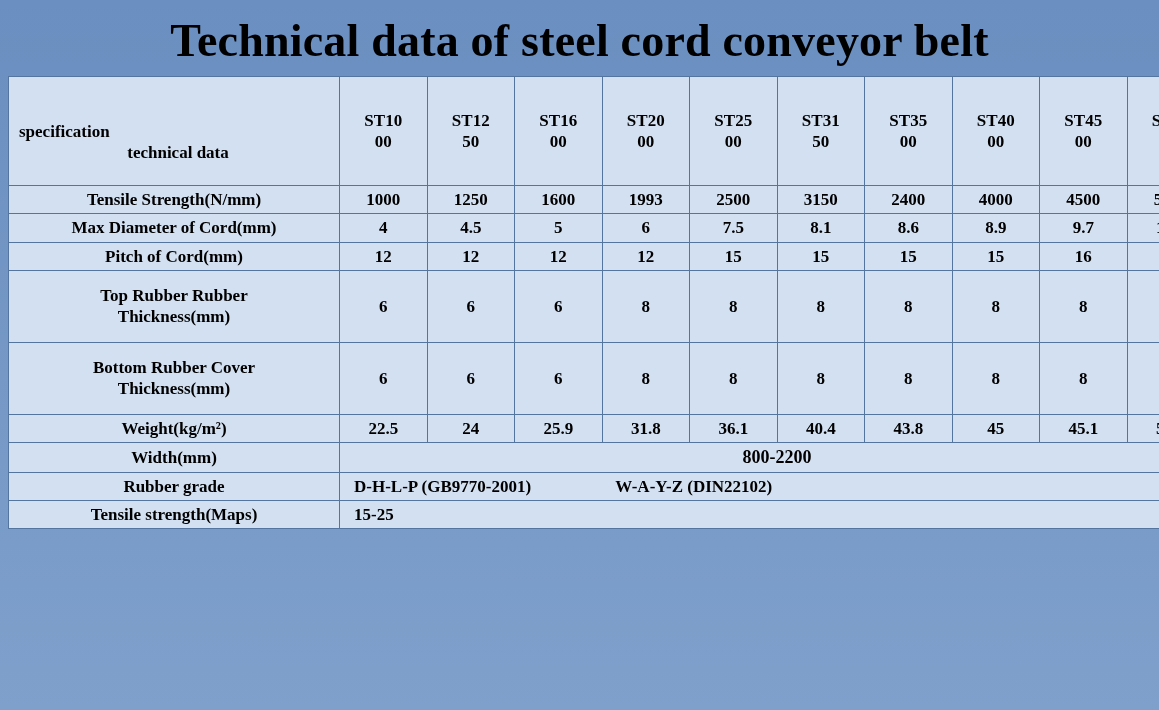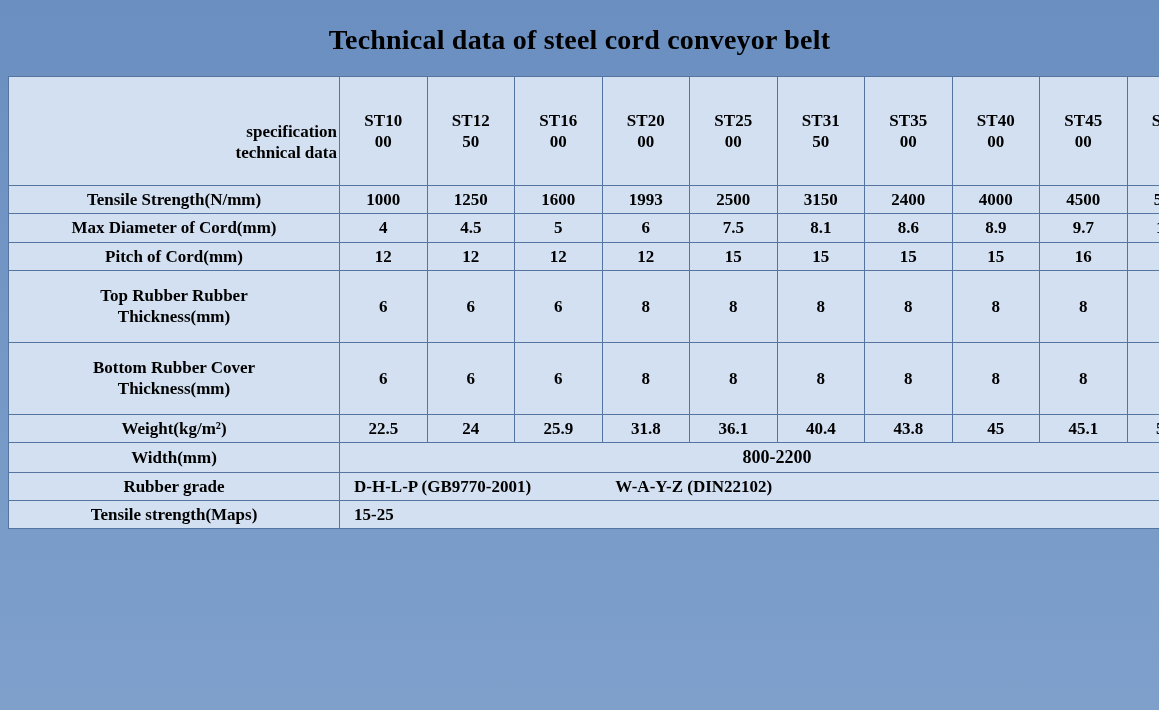--- a/index.html
+++ b/index.html
@@ -23,21 +23,21 @@
   .title-bar {
     position: absolute;
     left: 8px;
     top: 8px;
     width: 1143px;
     height: 64px;
     display: flex;
     align-items: center;
     justify-content: center;
     color: #000;
-    font-size: 28px;
+    font-size: 46px;
     font-weight: bold;
     letter-spacing: 0.2px;
   }
   table.data {
     position: absolute;
     left: 8px;
     top: 76px;
     width: 1143px;
     border-collapse: collapse;
     background: #d6e2f2;
@@ -62,26 +62,26 @@
   }
   .spec-cell {
     position: relative;
     height: 102px;
     text-align: left !important;
     padding-left: 10px !important;
     vertical-align: middle;
   }
   .spec-line1 {
     display: block;
-    text-align: right;
+    text-align: left;
     margin-top: 22px;
   }
   .spec-line2 {
     display: block;
-    text-align: right;
+    text-align: center;
   }
   .hdr {
     font-size: 18px;
     line-height: 1.25;
     vertical-align: middle;
   }
   .hdr span {
     display: block;
   }
   .tall {

